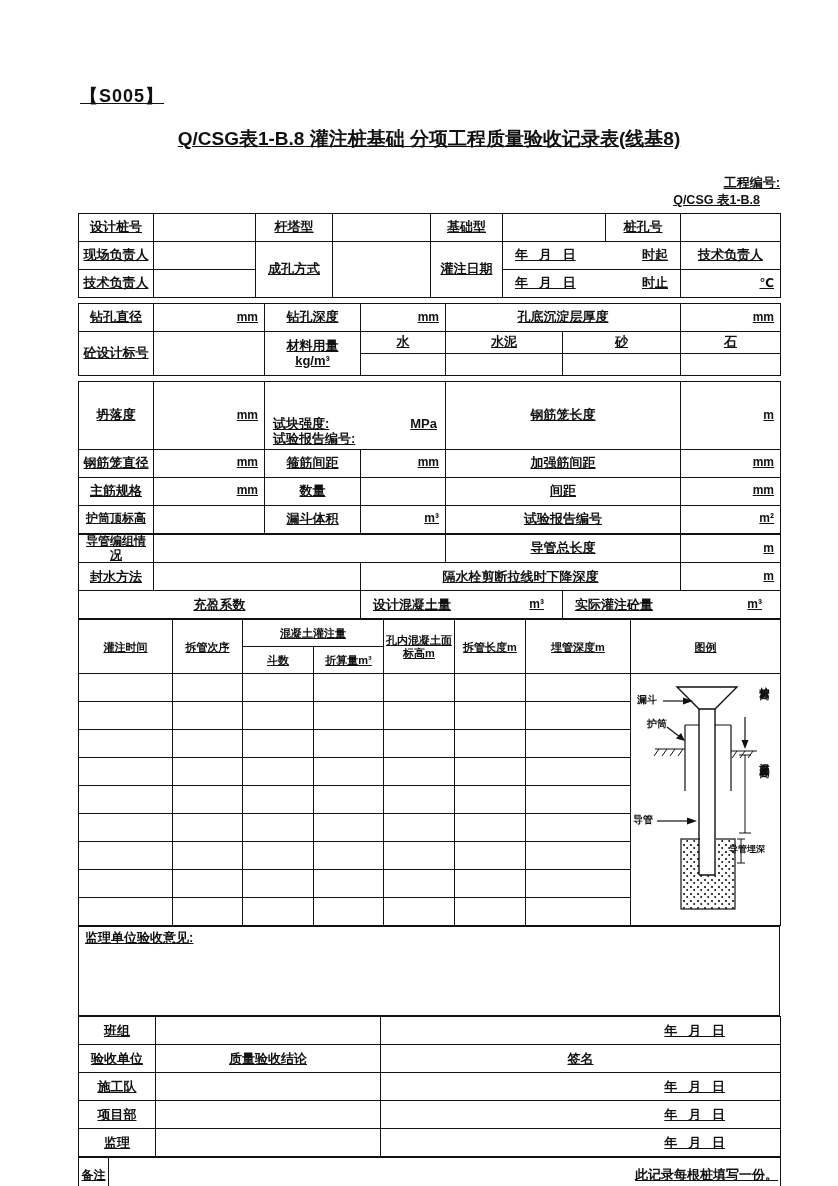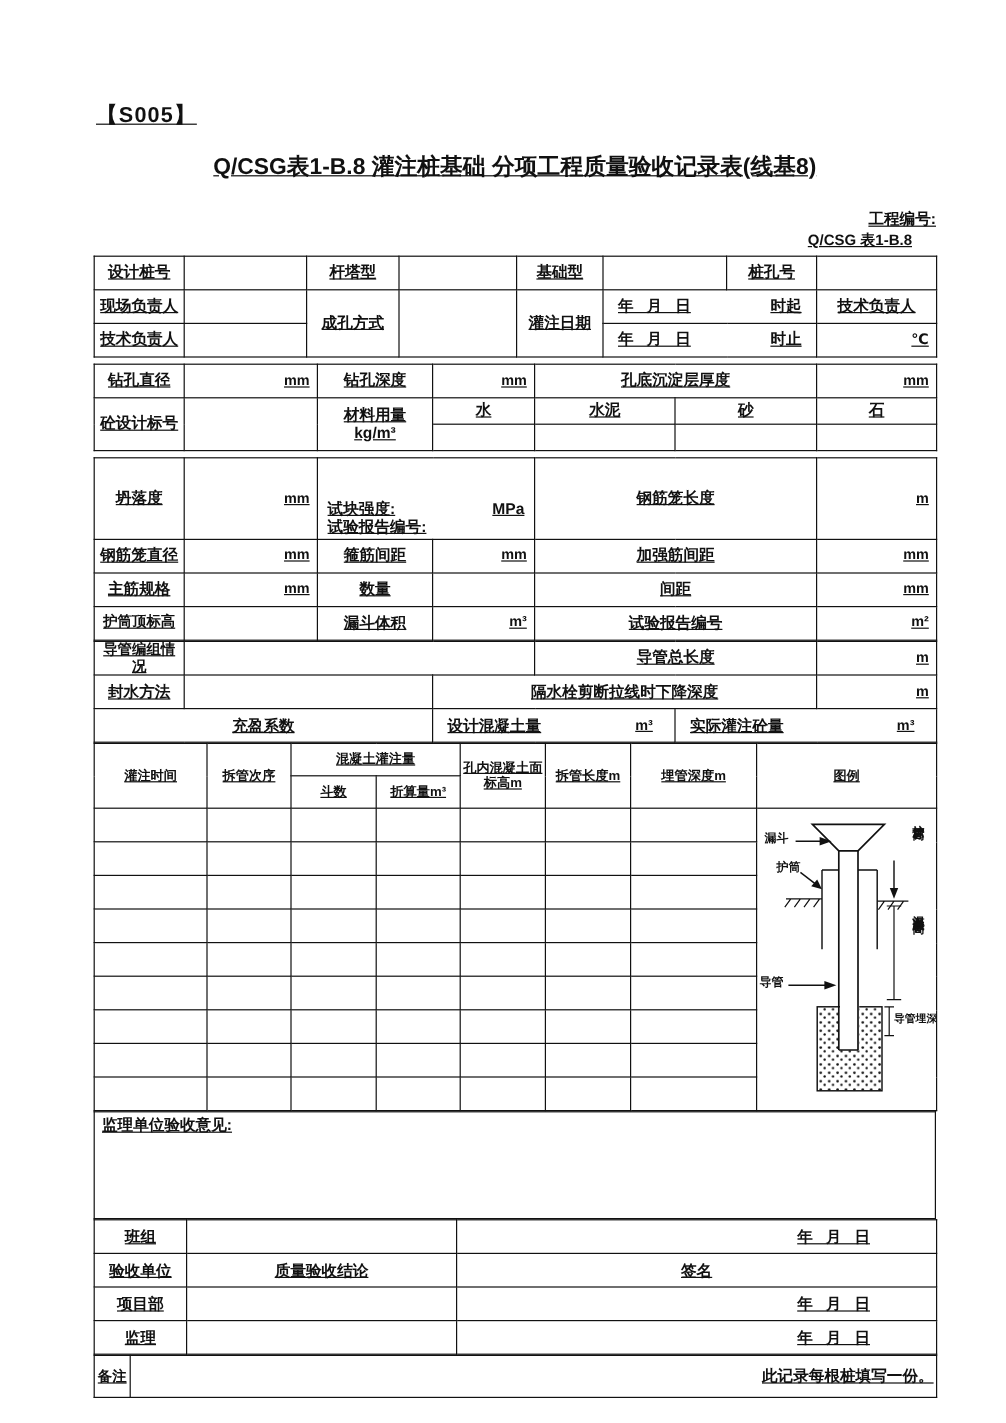--- a/index.html
+++ b/index.html
@@ -32,21 +32,21 @@
   
   .legend-box{position:relative;width:148px;height:250px;margin:0 auto;}
   .legend-box svg{position:absolute;left:0;top:0;}
   .lg{position:absolute;font-size:10px;font-weight:bold;white-space:nowrap;line-height:1;}
   .lg-vert{writing-mode:vertical-rl;text-orientation:upright;letter-spacing:1px;}
   .lg-funnel{left:4px;top:20px;}
   .lg-casing{left:14px;top:44px;}
   .lg-pipe{left:0px;top:140px;}
   .lg-casing-level{right:12px;top:4px;}
   .lg-concrete-level{right:12px;top:80px;}
-  .lg-embed{right:0px;top:170px;font-size:9px;}
+  .lg-embed{right:16px;top:170px;font-size:9px;}
 </style>
 </head>
 <body>
 
 <div class="page">
   <div class="sheet">
 
     <div class="stamp">【S005】</div>
     <div class="title">Q/CSG表1-B.8 灌注桩基础 分项工程质量验收记录表(线基8)</div>
 
@@ -415,20 +415,25 @@
         <td>班组</td>
         <td></td>
         <td class="sign-date">年   月   日</td>
       </tr>
       <tr>
         <td>验收单位</td>
         <td>质量验收结论</td>
         <td>签名</td>
       </tr>
       <tr>
+        <td>施工队</td>
+        <td></td>
+        <td class="sign-date">年   月   日</td>
+      </tr>
+      <tr>
         <td>项目部</td>
         <td></td>
         <td class="sign-date">年   月   日</td>
       </tr>
       <tr>
         <td>监理</td>
         <td></td>
         <td class="sign-date">年   月   日</td>
       </tr>
     </tbody>

